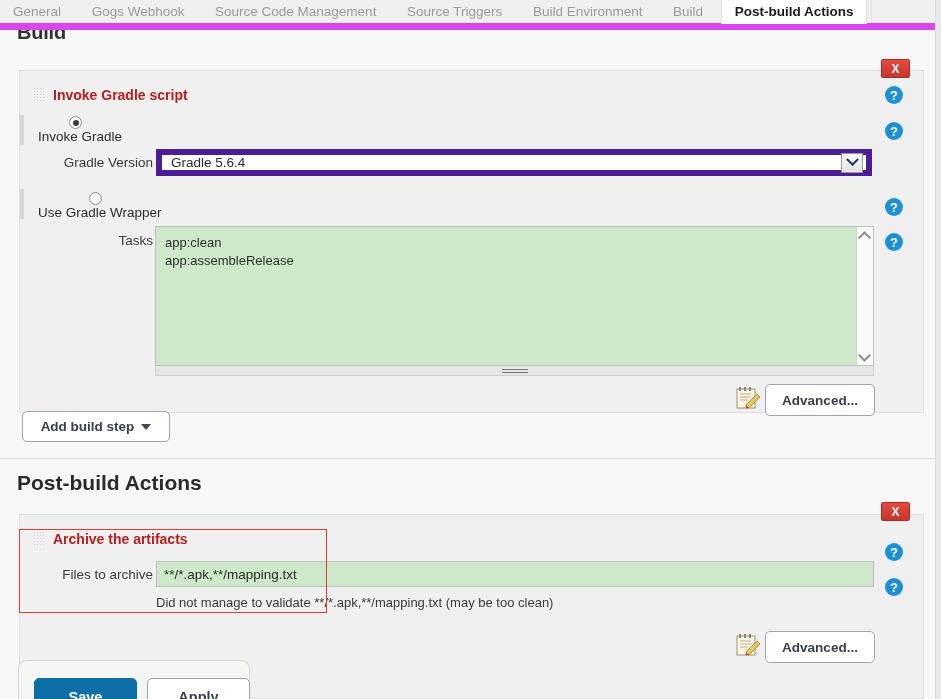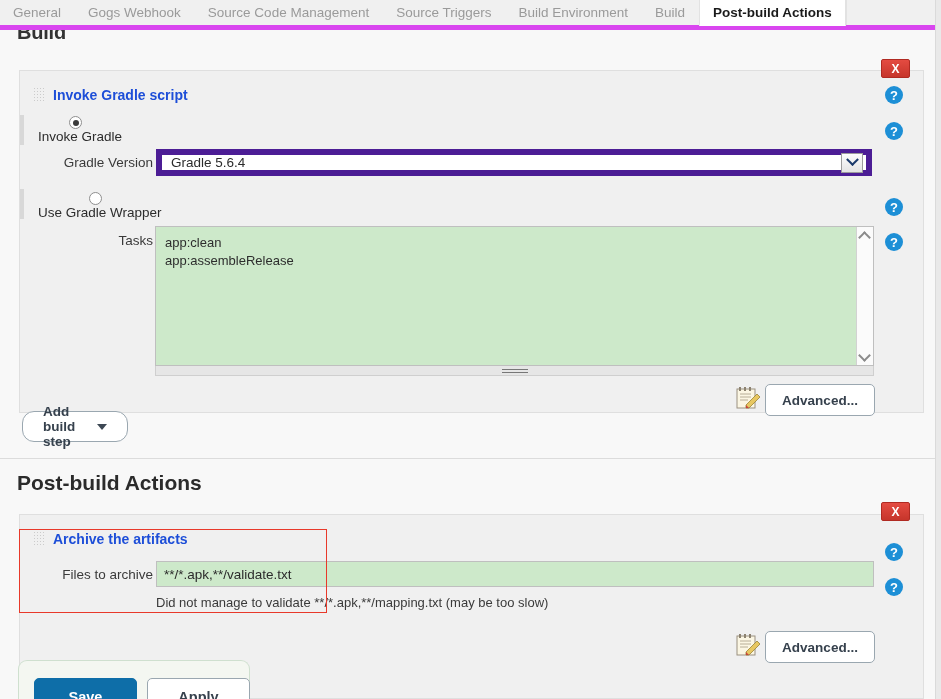--- a/index.html
+++ b/index.html
@@ -10,22 +10,22 @@
     background: #f8f8f8;
     font-family: "Liberation Sans", sans-serif;
     color: #333;
   }
   #root { position: relative; width: 941px; height: 699px; background: #f8f8f8; }
 
   
   .tabbar {
     position: absolute; top: 0; left: 0; width: 941px; height: 30px;
     background: #f0f0f0;
-    border-bottom: 5px solid #d946ef;
-    display: flex; align-items: stretch;
+    border-bottom: 7px solid #d946ef;
+    display: flex; align-items: stretch; justify-content: space-between;
   }
   .tab {
     display: flex; align-items: center;
     padding: 0 13px;
     font-size: 13.5px;
     color: #9a9a9a;
     background: #f0f0f0;
     white-space: nowrap;
     cursor: pointer;
     border-right: 1px solid #f0f0f0;
@@ -75,21 +75,21 @@
     width: 11px; height: 16px;
     background-image:
       radial-gradient(#c9c9c9 34%, transparent 36%);
     background-size: 3px 3px;
     background-position: 0 0;
     opacity: .95;
   }
 
   .step-title {
     position: absolute;
-    font-size: 14px; font-weight: bold; color: #1d4ed8;
+    font-size: 14px; font-weight: bold; color: #b91c1c;
   }
 
   .leftbar {
     position: absolute; width: 4px; background: #d8d8d8;
   }
 
   .radio-row { position: absolute; display: flex; align-items: center; flex-direction: column; }
   .radio {
     width: 13px; height: 13px; border-radius: 50%;
     border: 1px solid #8f8f8f; background: #fff;
@@ -329,43 +329,43 @@
       </div>
       <div class="btn" style="left:745px; top:313px; width:110px; height:32px;">Advanced...</div>
 
     </div>
 
     <div class="help-icon" style="left:885px; top:56px;">?</div>
     <div class="help-icon" style="left:885px; top:92px;">?</div>
     <div class="help-icon" style="left:885px; top:168px;">?</div>
     <div class="help-icon" style="left:885px; top:203px;">?</div>
 
-    <div class="btn" style="left:22px; top:381px; width:106px; height:31px; padding:0 20px;border-radius:12px;">
+    <div class="btn" style="left:22px; top:381px; width:148px; height:31px; padding:0 6px;">
       <span>Add build step</span>
       <span class="caret"></span>
     </div>
 
     <div class="hrule" style="top:428px;"></div>
 
     <h2 class="pb-heading">Post-build Actions</h2>
 
     <div class="panel" id="archive-panel">
 
       <div class="grip" style="left:13px; top:16px;"></div>
       <div class="step-title" style="left:33px; top:16px;">Archive the artifacts</div>
 
       <div class="del-btn" style="right:13px; top:-13px;">X</div>
 
       <div class="field-label" style="left:16px; top:52px; width:117px;">Files to archive</div>
 
       <div class="text-input" style="left:136px; top:46px; width:718px; height:26px;">
-        <span>**/*.apk,**/validate.txt</span>
-      </div>
-
-      <div class="validate-msg" style="left:136px; top:80px;">Did not manage to validate **/*.apk,**/mapping.txt (may be too slow)</div>
+        <span>**/*.apk,**/mapping.txt</span>
+      </div>
+
+      <div class="validate-msg" style="left:136px; top:80px;">Did not manage to validate **/*.apk,**/mapping.txt (may be too clean)</div>
 
       <div class="notepad" style="left:715px; top:118px;">
         <svg viewBox="0 0 26 24" width="26" height="24">
           <rect x="2" y="3" width="18" height="19" fill="#fbf6e3" stroke="#9a9080" stroke-width="1"></rect>
           <line x1="5" y1="8" x2="16" y2="8" stroke="#b8ae98" stroke-width="1"></line>
           <line x1="5" y1="11" x2="16" y2="11" stroke="#b8ae98" stroke-width="1"></line>
           <line x1="5" y1="14" x2="13" y2="14" stroke="#b8ae98" stroke-width="1"></line>
           <rect x="4" y="1" width="2" height="4" fill="#8c8270"></rect>
           <rect x="9" y="1" width="2" height="4" fill="#8c8270"></rect>
           <rect x="14" y="1" width="2" height="4" fill="#8c8270"></rect>

